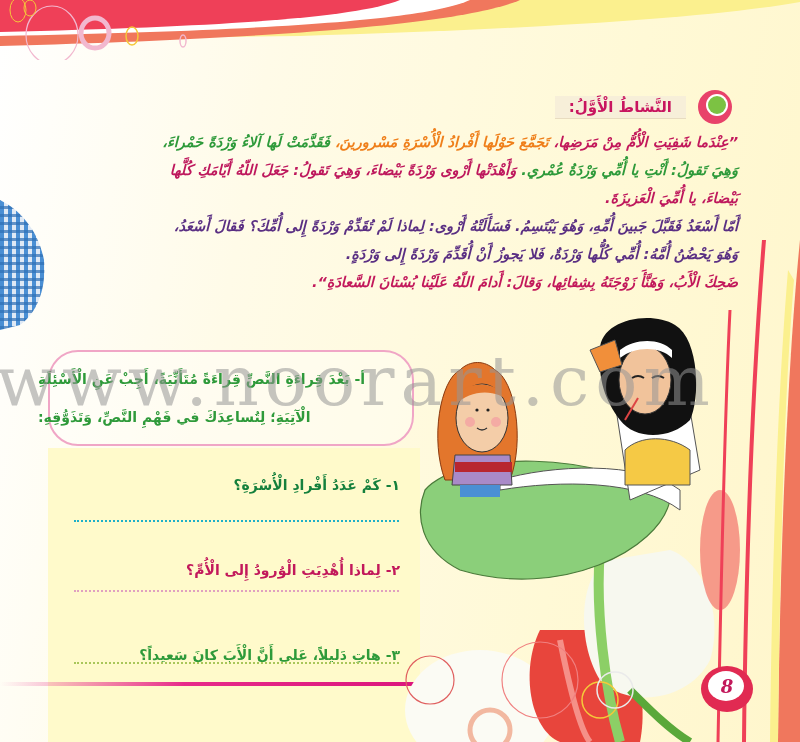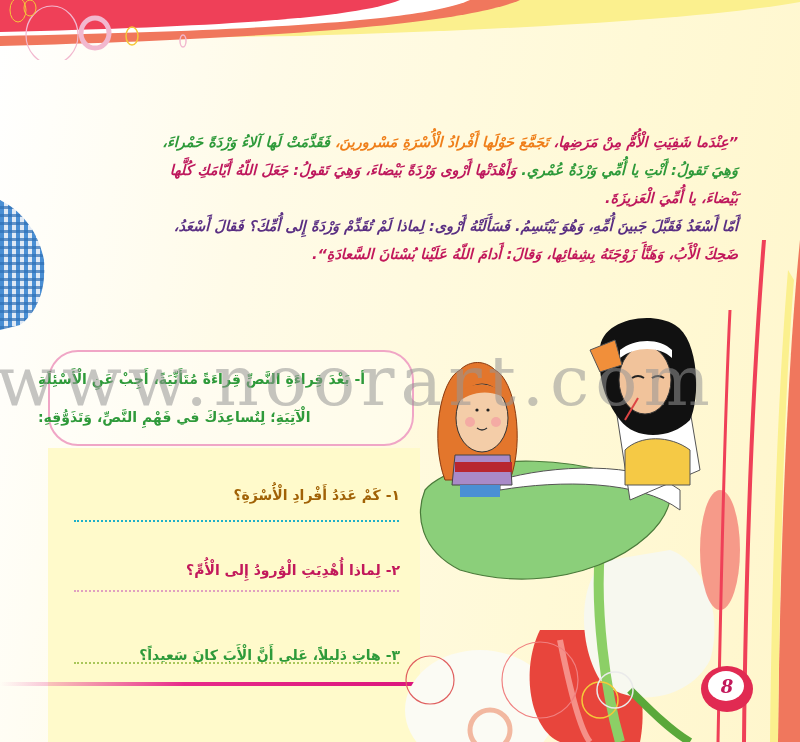--- a/index.html
+++ b/index.html
@@ -64,21 +64,21 @@
 
     
     .q-panel {
       position:absolute; left:48px; top:448px; width:372px; height:294px;
       background:#fffacb;
     }
     .question {
       position:absolute; right:400px; direction:rtl; text-align:right;
       font-weight:bold; font-size:14px; white-space:nowrap;
     }
-    .q1 { top:487px; color:#a16207; }
+    .q1 { top:477px; color:#15803d; }
     .q2 { top:540px; color:#c2185b;margin-top:22px; }
     .q3 { top:611px; color:#2e9a3a;margin-top:36px; }
     .answer-line {
       position:absolute; left:74px; width:325px; height:0; border-top:2px dotted;
     }
     .a1 { top:520px; border-color:#1eb0c8; }
     .a2 { top:590px; border-color:#e0a0c0; }
     .a3 { top:662px; border-color:#a9c65a; }
     .pink-rule {
       position:absolute; left:0; top:682px; width:460px; height:4px;
@@ -125,33 +125,44 @@
     </defs>
     <path d="M0,10 C20,20 38,40 44,70 C46,95 40,120 20,135 L0,140 Z" fill="url(#plaid)"></path>
   </svg>
 
   <svg class="right-stripes" viewBox="0 0 60 502" preserveAspectRatio="none">
     <path d="M60,0 L60,502 L38,502 C40,300 48,120 60,0 Z" fill="#f0775d"></path>
     <path d="M48,30 C38,150 32,320 30,502 L38,502 C40,320 44,160 54,40 Z" fill="#fbf08e"></path>
     <path d="M22,0 C10,150 4,320 2,502 L6,502 C8,320 14,150 26,0 Z" fill="#ef4058"></path>
   </svg>
 
+  <div class="heading">
+    <svg class="heading-badge" viewBox="0 0 38 38">
+      <circle cx="19" cy="19" r="17" fill="#e8426a"></circle>
+      <circle cx="21" cy="17" r="11" fill="#ffffff"></circle>
+      <circle cx="21" cy="17" r="9" fill="#7cc243"></circle>
+    </svg>
+    <span class="heading-text">النَّشاطُ الْأَوَّلُ:</span>
+  </div>
 
   <div class="passage">
     <div class="line">
       <span class="c-magenta">”عِنْدَما شَفِيَتِ الْأُمُّ مِنْ مَرَضِها، </span><span class="c-orange">تَجَمَّعَ حَوْلَها أَفْرادُ الْأُسْرَةِ مَسْرورينَ، </span><span class="c-green">فَقَدَّمَتْ لَها آلاءُ وَرْدَةً حَمْراءَ،</span>
     </div>
     <div class="line">
       <span class="c-green">وَهِيَ تَقولُ: أَنْتِ يا أُمِّي وَرْدَةُ عُمْري. </span><span class="c-blue">وَأَهْدَتْها أَرْوى وَرْدَةً بَيْضاءَ، وَهِيَ تَقولُ: جَعَلَ اللّهُ أَيّامَكِ كُلَّها</span>
     </div>
     <div class="line">
       <span class="c-blue">بَيْضاءَ، يا أُمِّيَ الْعَزيزَةَ.</span>
     </div>
     <div class="line">
       <span class="c-purple">أَمّا أَسْعَدُ فَقَبَّلَ جَبينَ أُمِّهِ، وَهُوَ يَبْتَسِمُ. فَسَأَلَتْهُ أَرْوى: لِماذا لَمْ تُقَدِّمْ وَرْدَةً إِلى أُمِّكَ؟ فَقالَ أَسْعَدُ،</span>
+    </div>
+    <div class="line">
+      <span class="c-purple">وَهُوَ يَحْضُنُ أُمَّهُ: أُمِّي كُلُّها وَرْدَةٌ، فَلا يَجوزُ أَنْ أُقَدِّمَ وَرْدَةً إِلى وَرْدَةٍ.</span>
     </div>
     <div class="line">
       <span class="c-magenta">ضَحِكَ الْأَبُ، وَهَنَّأَ زَوْجَتَهُ بِشِفائِها، وَقالَ: أَدامَ اللّهُ عَلَيْنا بُسْتانَ السَّعادَةِ“.</span>
     </div>
   </div>
 
   <div class="instr-box"></div>
   <div class="instr">
     <div class="line">أ- بَعْدَ قِراءَةِ النَّصِّ قِراءَةً مُتَأَنِّيَةً، أَجِبْ عَنِ الْأَسْئِلَةِ</div>
     <div class="line instr-line2">الْآتِيَةِ؛ لِتُساعِدَكَ في فَهْمِ النَّصِّ، وَتَذَوُّقِهِ:</div>

